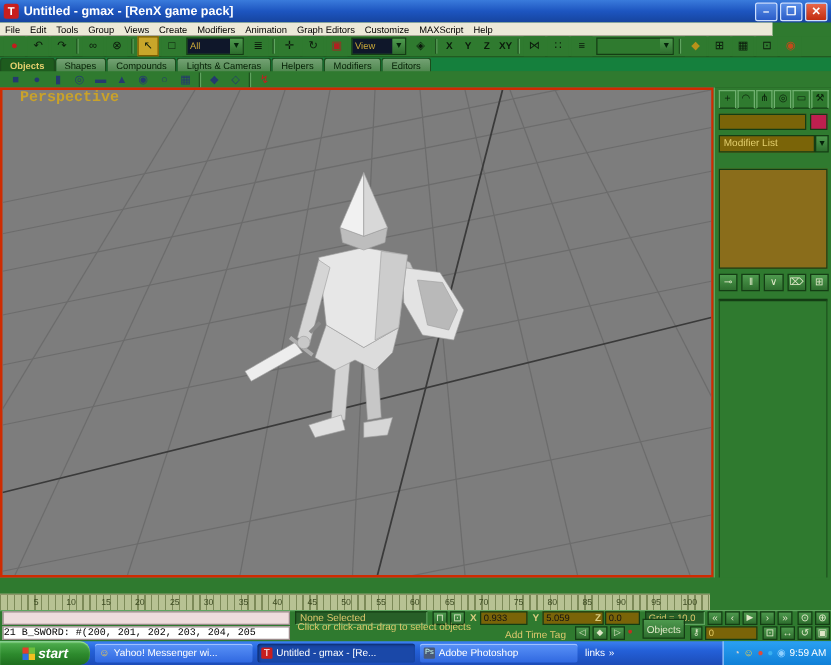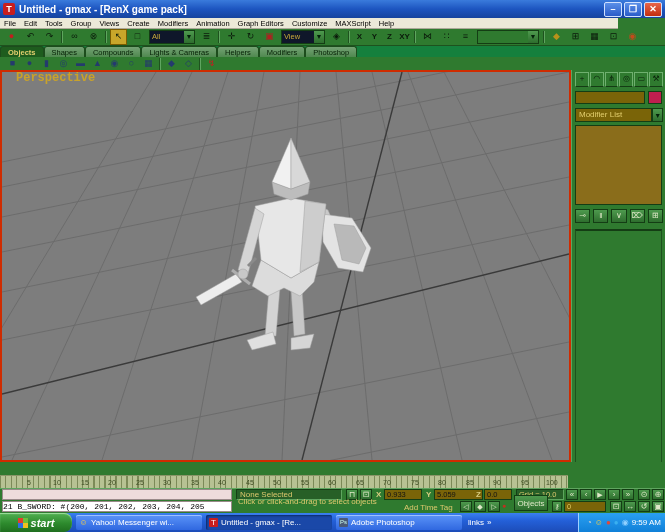--- a/index.html
+++ b/index.html
@@ -50,21 +50,21 @@
   .vplabel{left:16px;top:71px;font-size:12px;font-weight:bold;color:#c9a22b;font-family:Liberation Mono, monospace;}
   
   .cpanel{left:571px;top:70px;width:94px;height:418px;background:#2f7a2f;
     border-left:1px solid #5fa55f;box-sizing:border-box;padding:2px 2px 0 3px;}
   .cptabs{display:flex;gap:1px;margin-bottom:4px;}
   .cptab{width:14px;height:13px;font-size:8px;line-height:12px;text-align:center;color:#0a1f0a;
     border:1px solid #6fb06f;border-bottom-color:#143d14;background:#2f7a2f;}
   .namerow{display:flex;align-items:center;gap:3px;margin-bottom:4px;}
   .namefield{width:68px;height:11px;background:#7a6408;border:1px solid #143d14;}
   .swatch{width:12px;height:11px;background:#bf1f4f;border:1px solid #143d14;}
-  .modrow{display:flex;margin-bottom:3px;align-items:center;}
+  .modrow{display:flex;margin-bottom:13px;align-items:center;}
   .modfield{width:74px;height:12px;background:#7a6408;color:#e3cf6e;font-size:8px;
     line-height:12px;padding-left:3px;border:1px solid #143d14;}
   .modarr{width:11px;height:14px;background:linear-gradient(180deg,#4e9a4e,#2e6e2e);
     border:1px solid #143d14;color:#04220a;font-size:7px;line-height:13px;text-align:center;box-sizing:border-box;}
   .stackbox{width:85px;height:78px;background:#8a6d1b;border:1px solid #143d14;margin-bottom:4px;}
   .stackbtns{display:flex;gap:3px;}
   .sbtn{width:14px;height:12px;background:linear-gradient(180deg,#4e9a4e,#2e6e2e);
     border:1px solid #143d14;color:#dfe8c8;font-size:8px;line-height:11px;text-align:center;}
   .rollout{width:85px;height:250px;margin-top:6px;border:1px solid #1e521e;
     border-top:2px solid #143d14;background:#2f7a2f;}
@@ -189,21 +189,21 @@
     <span class="tbtn" style="color:#c24a1a">◉</span>
   </div>
 
   <div class="abs tabstrip">
     <span class="tab active">Objects</span>
     <span class="tab">Shapes</span>
     <span class="tab">Compounds</span>
     <span class="tab">Lights &amp; Cameras</span>
     <span class="tab">Helpers</span>
     <span class="tab">Modifiers</span>
-    <span class="tab">Photoshop</span>
+    <span class="tab">Editors</span>
   </div>
 
   <div class="abs objbar">
     <span class="obtn">■</span>
     <span class="obtn">●</span>
     <span class="obtn">▮</span>
     <span class="obtn">◎</span>
     <span class="obtn">▬</span>
     <span class="obtn">▲</span>
     <span class="obtn">◉</span>

